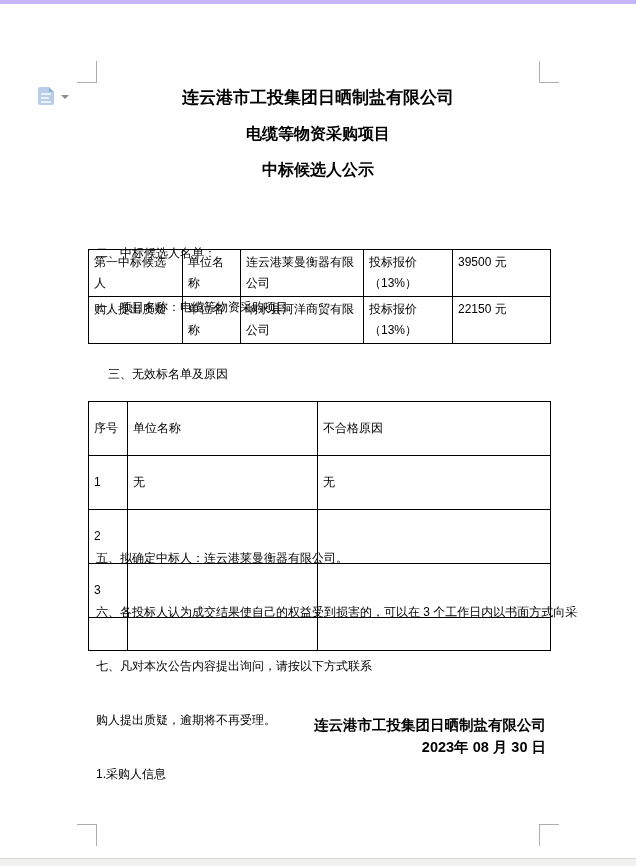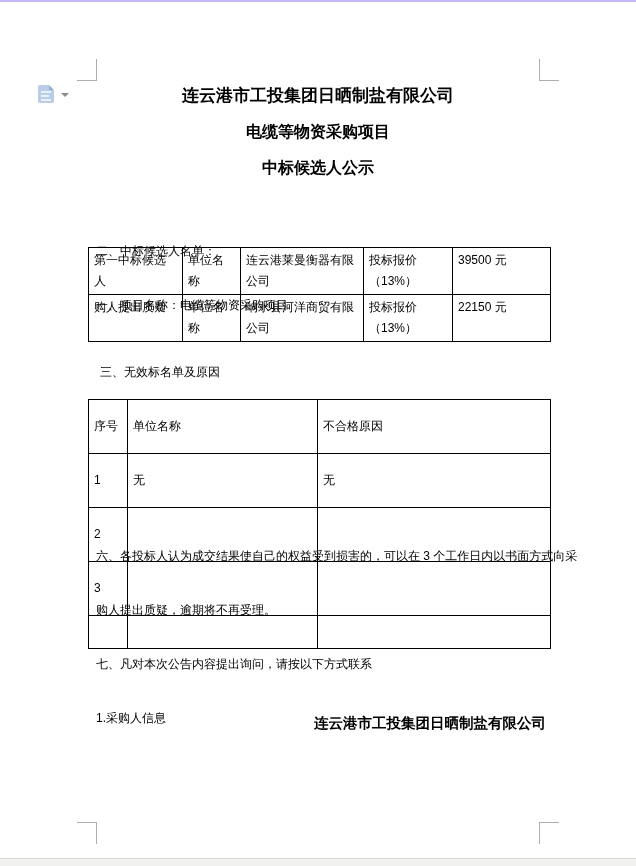--- a/index.html
+++ b/index.html
@@ -10,21 +10,21 @@
     background: #ffffff;
     font-family: "Liberation Sans", "DejaVu Sans", sans-serif;
     color: #000000;
     overflow: hidden;
   }
   .page {
     position: absolute;
     left: 0; top: 0;
     width: 636px; height: 858px;
     background: #ffffff;
-    border-top: 2px solid #c4b5fd;
+    border-top: 4px solid #c4b5fd;
   }
   .desk-strip {
     position: absolute;
     left: 0; top: 858px;
     width: 636px; height: 8px;
     background: #f1f1f0;
     border-top: 1px solid #d6d6d6;
   }
   
   .crop { position: absolute; width: 19px; height: 21px; }
@@ -71,21 +71,21 @@
 
   .bodytext { font-size: 12px; line-height: 18px; white-space: pre; }
   .intro { position: absolute; left: 96px; top: 204px; }
 
   table { border-collapse: collapse; table-layout: fixed; }
   td, th { border: 1px solid #000; font-size: 12px; font-weight: normal; text-align: left; vertical-align: top; padding: 2px 5px; line-height: 21px; overflow: hidden; }
 
   .tbl-candidates { position: absolute; left: 88px; top: 245px; width: 462px; }
   .tbl-candidates tr { height: 33px; }
 
-  .sec-heading { position: absolute; left: 100px; top: 361px; }
+  .sec-heading { position: absolute; left: 108px; top: 361px; }
 
   .tbl-invalid { position: absolute; left: 88px; top: 397px; width: 462px; }
   .tbl-invalid tr { height: 18px; }
   .tbl-invalid td { padding: 16px 5px; }
 
   .paragraphs { position: absolute; left: 96px; top: 509px; width: 460px; }
 
   .signature {
     position: absolute; right: 90px; top: 710px;
     text-align: right; font-weight: bold;
@@ -178,29 +178,31 @@
     </tr>
     <tr>
       <td></td>
       <td></td>
       <td></td>
     </tr>
   </tbody>
     </table>
 
   <div class="paragraphs bodytext">
+    <div>五、拟确定中标人：连云港莱曼衡器有限公司。</div>
     <div>六、各投标人认为成交结果使自己的权益受到损害的，可以在 3 个工作日内以书面方式向采</div>
+    <div>七、凡对本次公告内容提出询问，请按以下方式联系</div>
     <div>购人提出质疑，逾期将不再受理。</div>
-    <div>七、凡对本次公告内容提出询问，请按以下方式联系</div>
     <div>1.采购人信息</div>
     
     
     
     
   </div>
 
   <div class="signature">
     <div>连云港市工投集团日晒制盐有限公司</div>
+    <div>2023年 08 月 30 日</div>
   </div>
 
 </div>
 
 <div class="desk-strip"></div>
 
 </body></html>

